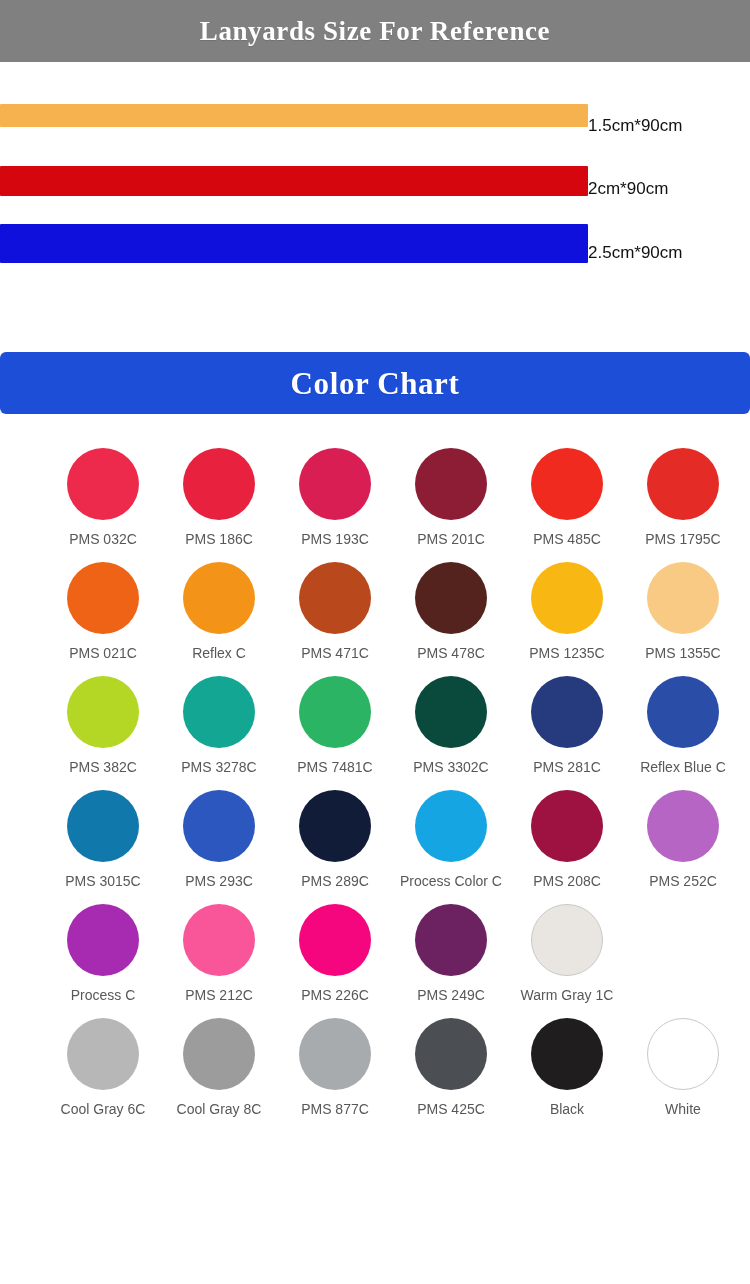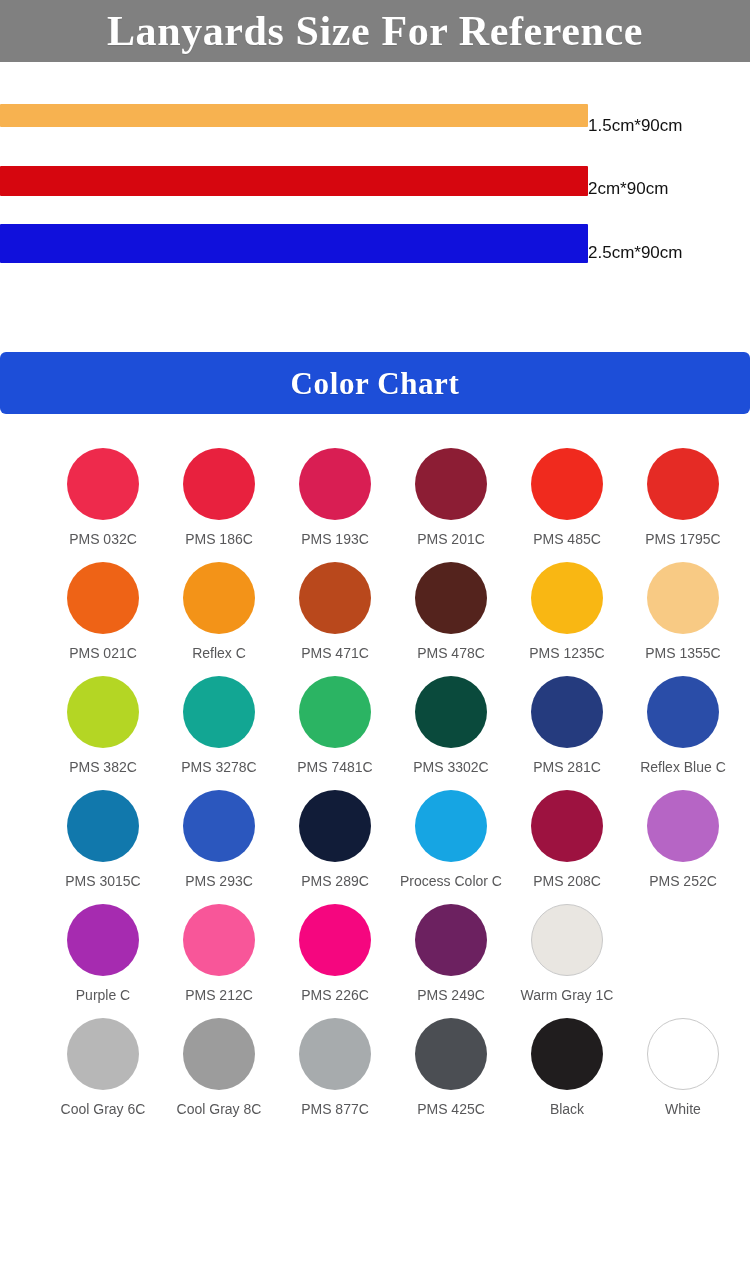--- a/index.html
+++ b/index.html
@@ -35,21 +35,21 @@
   .section-header.second { height: 62px; }
 
   .section-header-title {
     color: #ffffff;
     font-family: "Liberation Serif", "DejaVu Serif", serif;
     font-weight: bold;
     letter-spacing: 0.6px;
     line-height: 1;
     text-shadow: 0 1px 1px rgba(0,0,0,0.12);
   }
-  .section-header.first .section-header-title { font-size: 42px; }
+  .section-header.first .section-header-title { font-size: 27px; }
   .section-header.second .section-header-title { font-size: 31px; }
 
   
   .sizes {
     height: 290px;
     background: #ffffff;
     padding-top: 34px;
     box-sizing: border-box;
   }
   .size-row {
@@ -247,21 +247,21 @@
           <div class="swatch-label">PMS 208C</div>
         </div>
         <div class="swatch-cell">
           <div class="swatch-dot" style="background: rgb(182, 101, 197);"></div>
           <div class="swatch-label">PMS 252C</div>
         </div>
       </div>
       <div class="swatch-row">
         <div class="swatch-cell">
           <div class="swatch-dot" style="background: rgb(166, 43, 176);"></div>
-          <div class="swatch-label">Purple C</div>
+          <div class="swatch-label">Process C</div>
         </div>
         <div class="swatch-cell">
           <div class="swatch-dot" style="background: rgb(248, 86, 153);"></div>
           <div class="swatch-label">PMS 212C</div>
         </div>
         <div class="swatch-cell">
           <div class="swatch-dot" style="background: rgb(245, 6, 127);"></div>
           <div class="swatch-label">PMS 226C</div>
         </div>
         <div class="swatch-cell">

